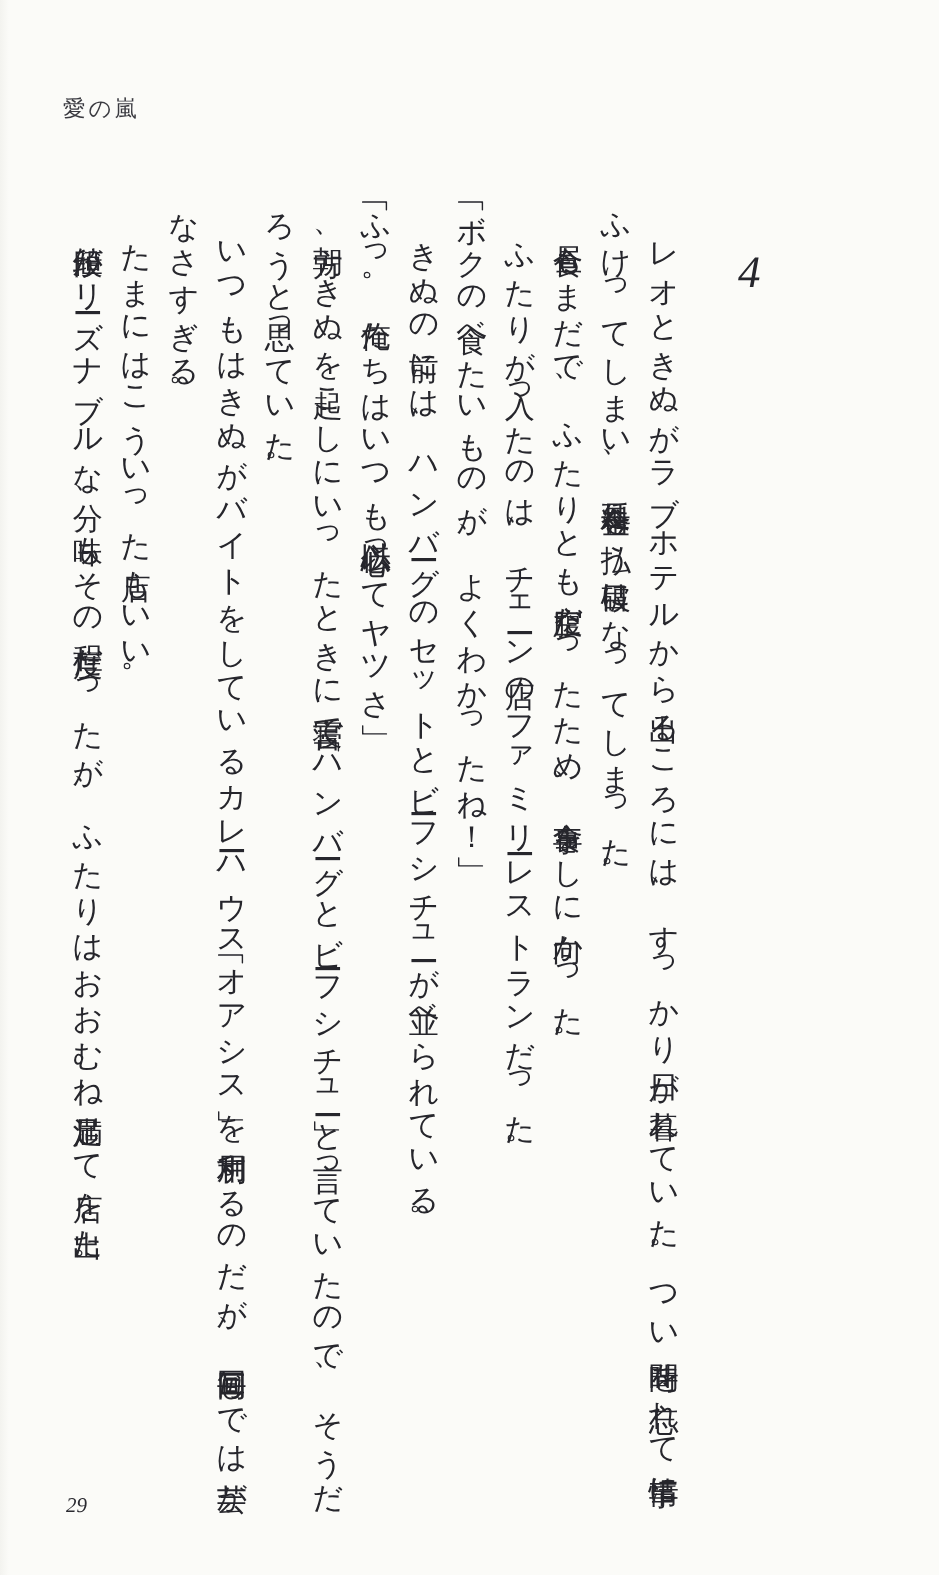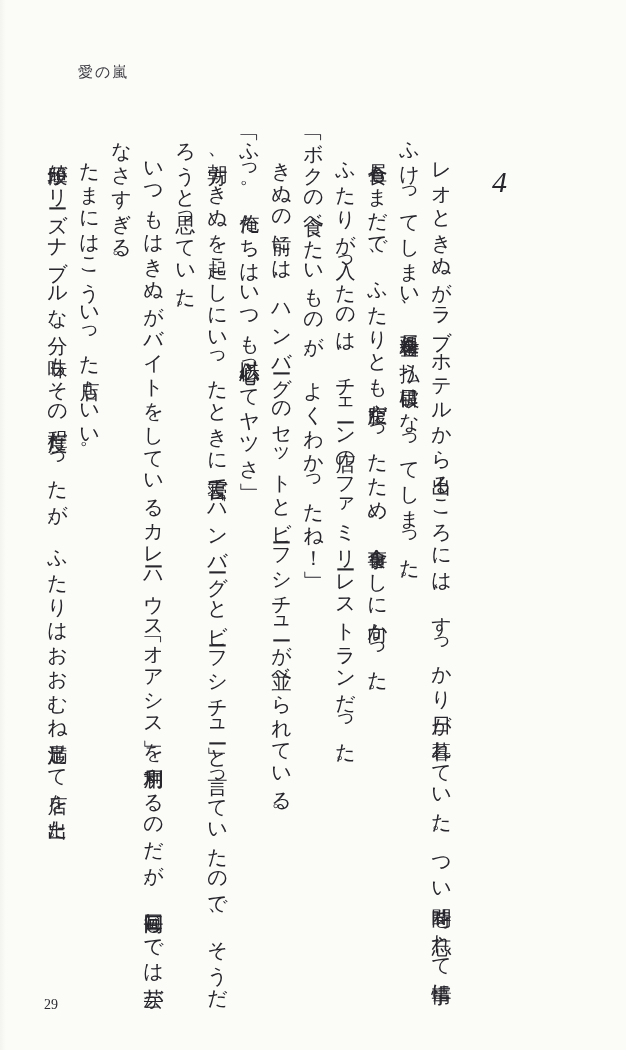--- a/index.html
+++ b/index.html
@@ -18,21 +18,20 @@
     background: linear-gradient(90deg, #f3f3ef 0px, #fbfbf8 6px),
                 #fbfbf8;
   }
   .running-title {
     position: absolute;
     left: 42px;
     top: 63px;
     font-size: 15px;
     letter-spacing: 2px;
     color: #3a3a40;
-    margin-left: 36px;
   }
   .chapter-number {
     position: absolute;
     left: 492px;
     top: 165px;
     font-size: 30px;
     font-style: italic;
     color: #26262c;
   }
   .text-block {
@@ -53,20 +52,21 @@
     padding: 0;
   }
   .para.indent {
     text-indent: 1em;
   }
   .page-number {
     position: absolute;
     left: 44px;
     top: 997px;
     font-size: 14px;
+    font-style: italic;
     color: #2a2a30;
   }
 </style>
 </head>
 <body>
 
 <div class="page">
 
   <div class="running-title">愛の嵐</div>
 

